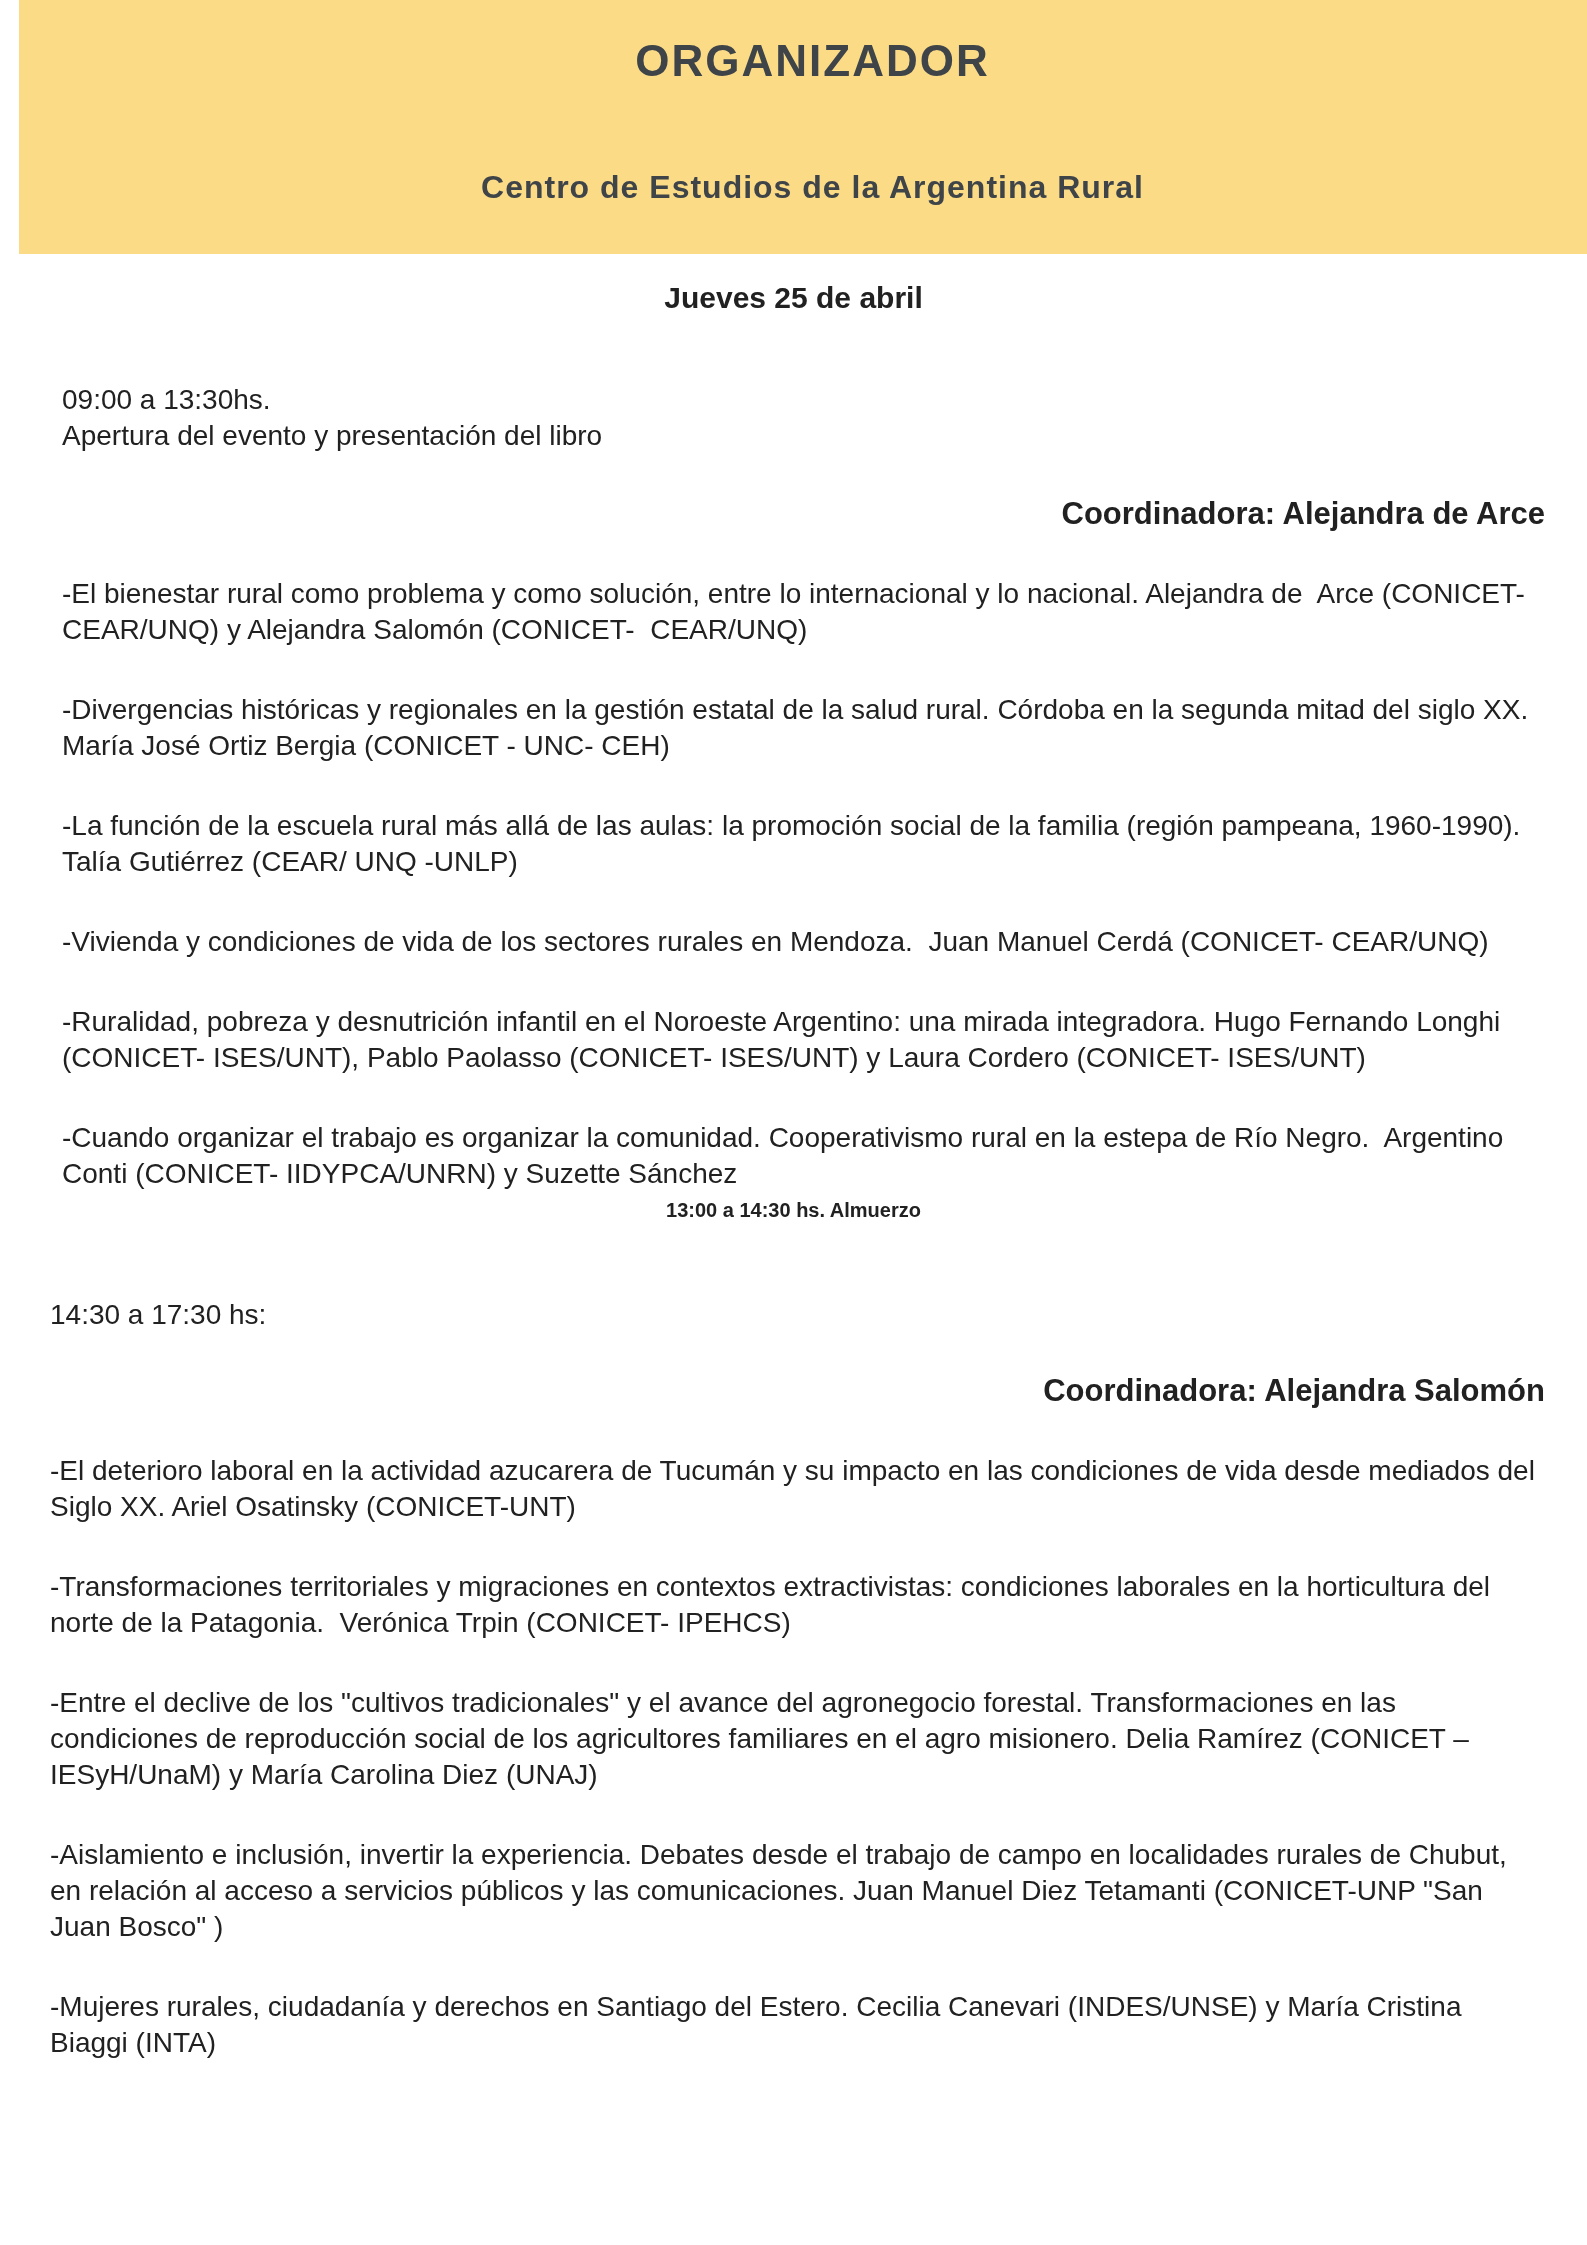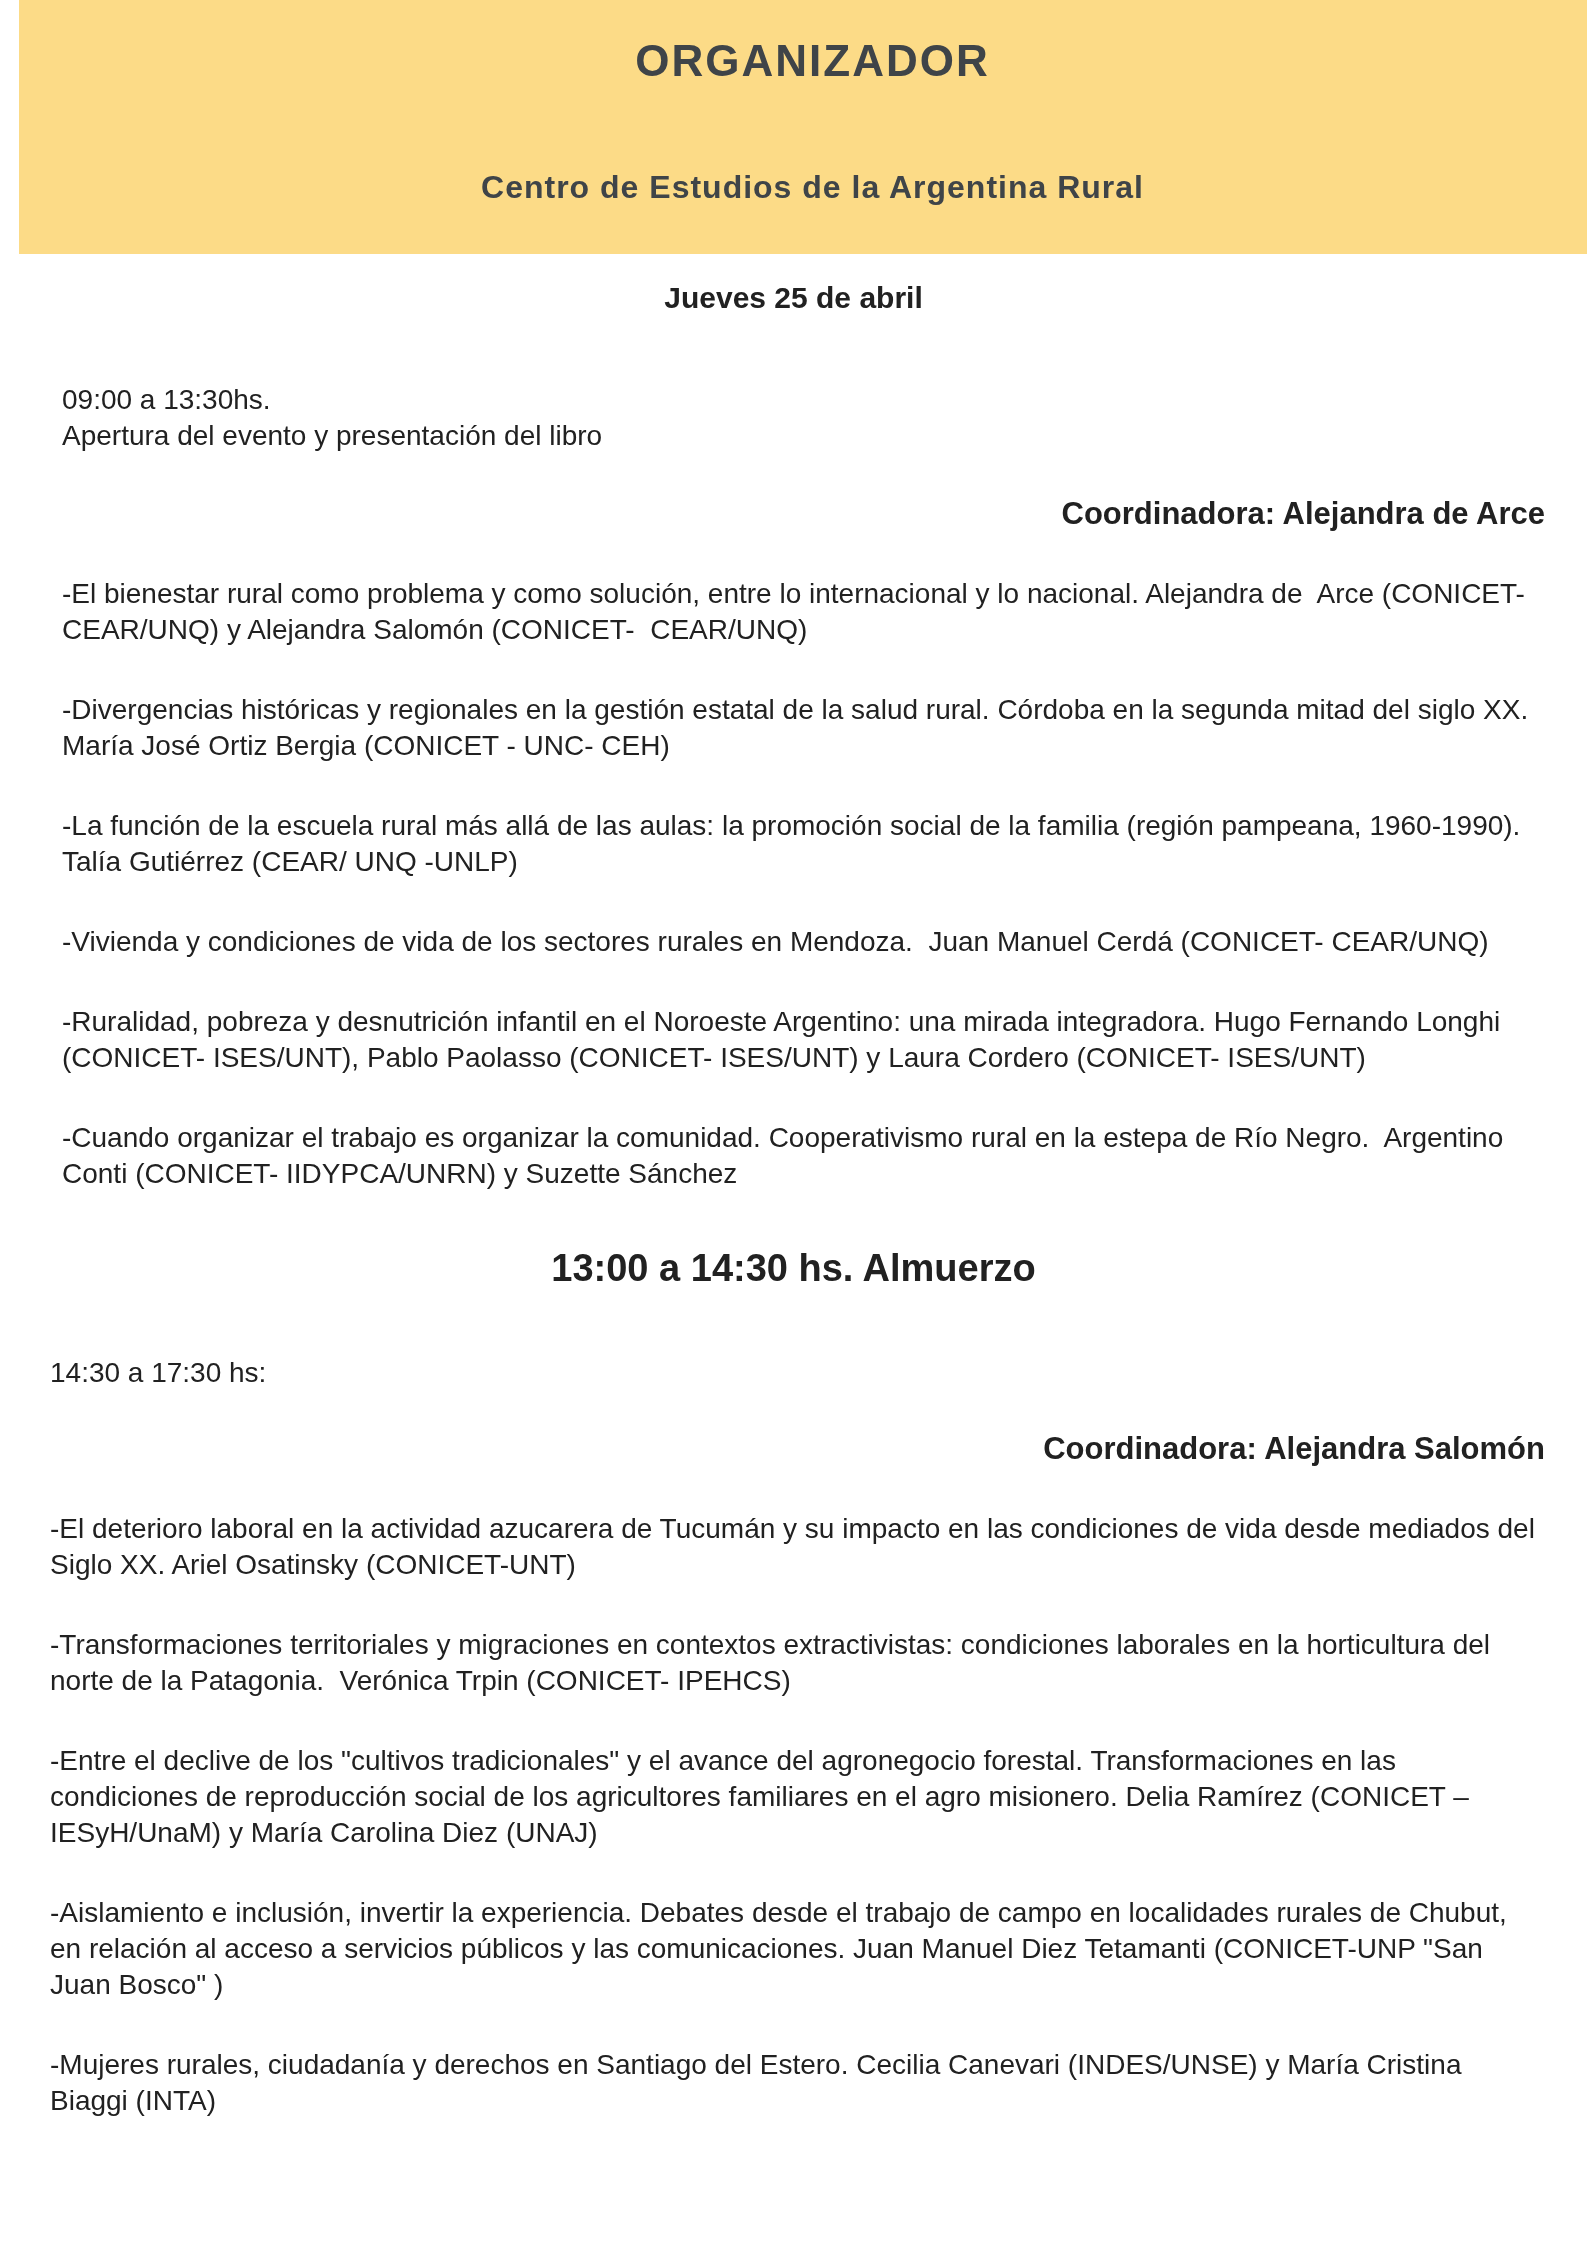--- a/index.html
+++ b/index.html
@@ -44,23 +44,22 @@
 
   
   .day-heading {
     margin-top: 26px;
     text-align: center;
     font-size: 30px;
     line-height: 36px;
     font-weight: 700;
   }
   .lunch-heading {
-    margin-top: 58px;
     text-align: center;
-    font-size: 38px;
+    font-size: 20px;
     line-height: 36px;
     font-weight: 700;
   }
 
   
   section.morning   { padding: 0 42px 0 62px; }
   section.afternoon { padding: 0 42px 0 50px; }
 
   .time-block { margin-top: 66px; }
   .time-line {

